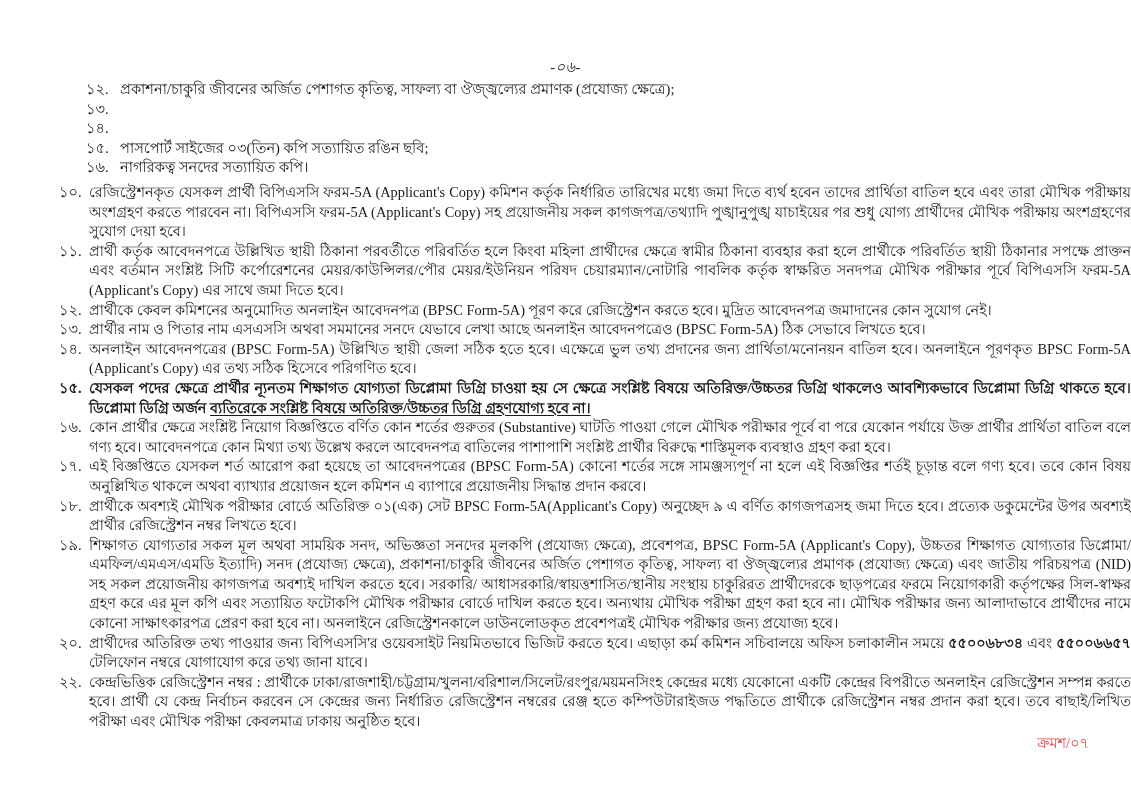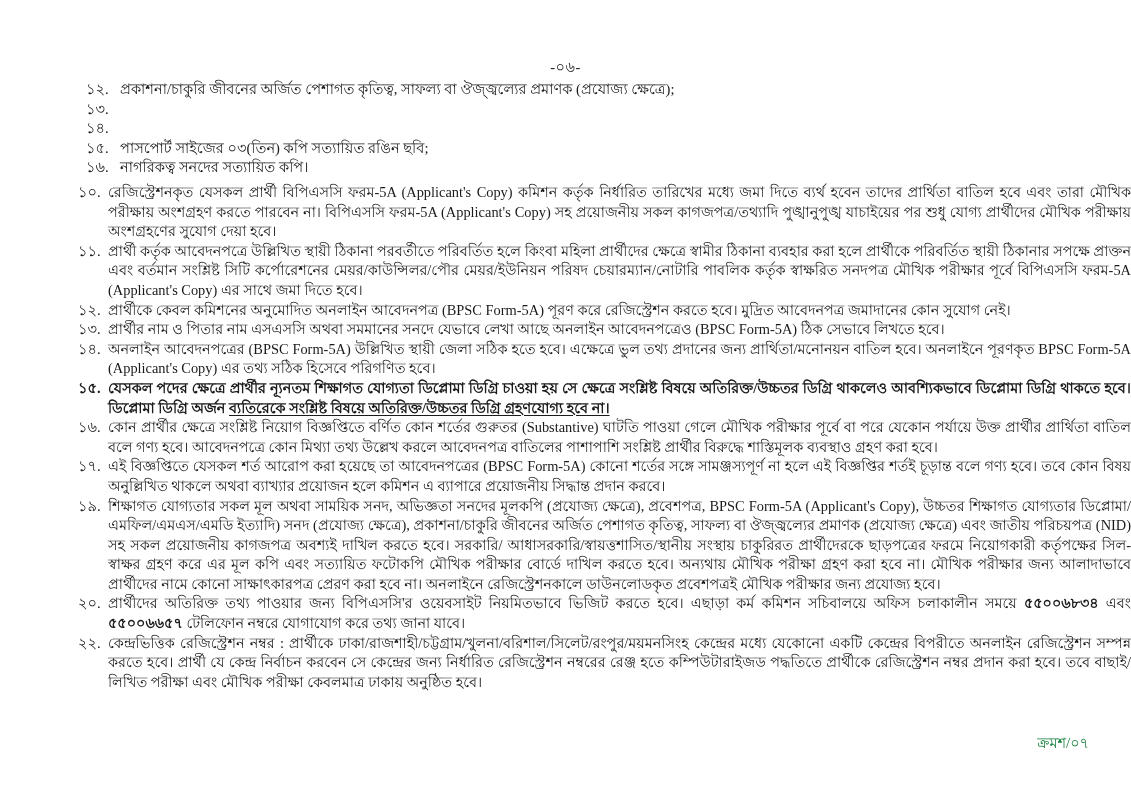--- a/index.html
+++ b/index.html
@@ -28,20 +28,21 @@
   
   .page-number {
     position: absolute;
     top: 56px;
     left: 0;
     width: 1131px;
     text-align: center;
     font-size: 14.5px;
     letter-spacing: 0.5px;
     color: #1c1c1c;
+    font-style: italic;
   }
 
   
   .sub-list {
     position: absolute;
     top: 80px;
     left: 0;
     width: 1131px;
   }
   .sub-item {
@@ -69,21 +70,21 @@
     width: 1131px;
   }
   .main-item {
     display: flex;
     align-items: flex-start;
     margin-bottom: 0px;
   }
   .main-item .num {
     flex: 0 0 30px;
     width: 30px;
-    margin-left: 78px;
+    margin-left: 59px;
     font-size: 14.6px;
     line-height: 19.6px;
     text-align: left;
   }
   .main-item .body {
     flex: 1 1 auto;
     margin-right: 0;
     font-size: 14.4px;
     line-height: 19.6px;
     text-align: justify;
@@ -114,21 +115,21 @@
     font-style: italic;
     font-family: "Liberation Serif", "DejaVu Serif", serif;
     color: #202020;
     white-space: nowrap;
   }
   .footer-right {
     position: absolute;
     right: 42px;
     bottom: 44px;
     font-size: 14.5px;
-    color: #15803d;
+    color: #ef4444;
     white-space: nowrap;
   }
 </style>
 </head>
 <body>
 
 <div class="page">
 
   <div class="page-number">-০৬-</div>
 
@@ -180,20 +181,24 @@
       </div>
       <div class="main-item">
         <span class="num">১৬.</span>
         <span class="body">কোন প্রার্থীর ক্ষেত্রে সংশ্লিষ্ট নিয়োগ বিজ্ঞপ্তিতে বর্ণিত কোন শর্তের গুরুতর (Substantive) ঘাটতি পাওয়া গেলে মৌখিক পরীক্ষার পূর্বে বা পরে যেকোন পর্যায়ে উক্ত প্রার্থীর প্রার্থিতা বাতিল বলে গণ্য হবে। আবেদনপত্রে কোন মিথ্যা তথ্য উল্লেখ করলে আবেদনপত্র বাতিলের পাশাপাশি সংশ্লিষ্ট প্রার্থীর বিরুদ্ধে শাস্তিমূলক ব্যবস্থাও গ্রহণ করা হবে।</span>
       </div>
       <div class="main-item">
         <span class="num">১৭.</span>
         <span class="body">এই বিজ্ঞপ্তিতে যেসকল শর্ত আরোপ করা হয়েছে তা আবেদনপত্রের (BPSC Form-5A) কোনো শর্তের সঙ্গে সামঞ্জস্যপূর্ণ না হলে এই বিজ্ঞপ্তির শর্তই চূড়ান্ত বলে গণ্য হবে। তবে কোন বিষয় অনুল্লিখিত থাকলে অথবা ব্যাখ্যার প্রয়োজন হলে কমিশন এ ব্যাপারে প্রয়োজনীয় সিদ্ধান্ত প্রদান করবে।</span>
       </div>
       <div class="main-item">
+        <span class="num">১৮.</span>
+        <span class="body">প্রার্থীকে অবশ্যই মৌখিক পরীক্ষার বোর্ডে অতিরিক্ত ০১(এক) সেট BPSC Form-5A(Applicant's Copy) অনুচ্ছেদ ৯ এ বর্ণিত কাগজপত্রসহ জমা দিতে হবে। প্রত্যেক ডকুমেন্টের উপর অবশ্যই প্রার্থীর রেজিস্ট্রেশন নম্বর লিখতে হবে।</span>
+      </div>
+      <div class="main-item">
         <span class="num">১৯.</span>
         <span class="body">শিক্ষাগত যোগ্যতার সকল মূল অথবা সাময়িক সনদ, অভিজ্ঞতা সনদের মূলকপি (প্রযোজ্য ক্ষেত্রে), প্রবেশপত্র, BPSC Form-5A (Applicant's Copy), উচ্চতর শিক্ষাগত যোগ্যতার ডিপ্লোমা/এমফিল/এমএস/এমডি ইত্যাদি) সনদ (প্রযোজ্য ক্ষেত্রে), প্রকাশনা/চাকুরি জীবনের অর্জিত পেশাগত কৃতিত্ব, সাফল্য বা ঔজ্জ্বল্যের প্রমাণক (প্রযোজ্য ক্ষেত্রে) এবং জাতীয় পরিচয়পত্র (NID) সহ সকল প্রয়োজনীয় কাগজপত্র অবশ্যই দাখিল করতে হবে। সরকারি/ আধাসরকারি/স্বায়ত্তশাসিত/স্থানীয় সংস্থায় চাকুরিরত প্রার্থীদেরকে ছাড়পত্রের ফরমে নিয়োগকারী কর্তৃপক্ষের সিল-স্বাক্ষর গ্রহণ করে এর মূল কপি এবং সত্যায়িত ফটোকপি মৌখিক পরীক্ষার বোর্ডে দাখিল করতে হবে। অন্যথায় মৌখিক পরীক্ষা গ্রহণ করা হবে না। মৌখিক পরীক্ষার জন্য আলাদাভাবে প্রার্থীদের নামে কোনো সাক্ষাৎকারপত্র প্রেরণ করা হবে না। অনলাইনে রেজিস্ট্রেশনকালে ডাউনলোডকৃত প্রবেশপত্রই মৌখিক পরীক্ষার জন্য প্রযোজ্য হবে।</span>
       </div>
       <div class="main-item">
         <span class="num">২০.</span>
         <span class="body"><span>প্রার্থীদের অতিরিক্ত তথ্য পাওয়ার জন্য বিপিএসসি'র ওয়েবসাইট নিয়মিতভাবে ভিজিট করতে হবে। এছাড়া কর্ম কমিশন সচিবালয়ে অফিস চলাকালীন সময়ে </span><span class="tel">৫৫০০৬৮৩৪</span><span> এবং </span><span class="tel">৫৫০০৬৬৫৭</span><span> টেলিফোন নম্বরে যোগাযোগ করে তথ্য জানা যাবে।</span></span>
       </div>
       <div class="main-item">
         <span class="num">২২.</span>
         <span class="body">কেন্দ্রভিত্তিক রেজিস্ট্রেশন নম্বর :  প্রার্থীকে ঢাকা/রাজশাহী/চট্টগ্রাম/খুলনা/বরিশাল/সিলেট/রংপুর/ময়মনসিংহ কেন্দ্রের মধ্যে যেকোনো একটি কেন্দ্রের বিপরীতে অনলাইন রেজিস্ট্রেশন সম্পন্ন করতে হবে। প্রার্থী যে কেন্দ্র নির্বাচন করবেন সে কেন্দ্রের জন্য নির্ধারিত রেজিস্ট্রেশন নম্বরের রেঞ্জ হতে কম্পিউটারাইজড পদ্ধতিতে প্রার্থীকে রেজিস্ট্রেশন নম্বর প্রদান করা হবে। তবে বাছাই/লিখিত পরীক্ষা এবং মৌখিক পরীক্ষা কেবলমাত্র ঢাকায় অনুষ্ঠিত হবে।</span>

